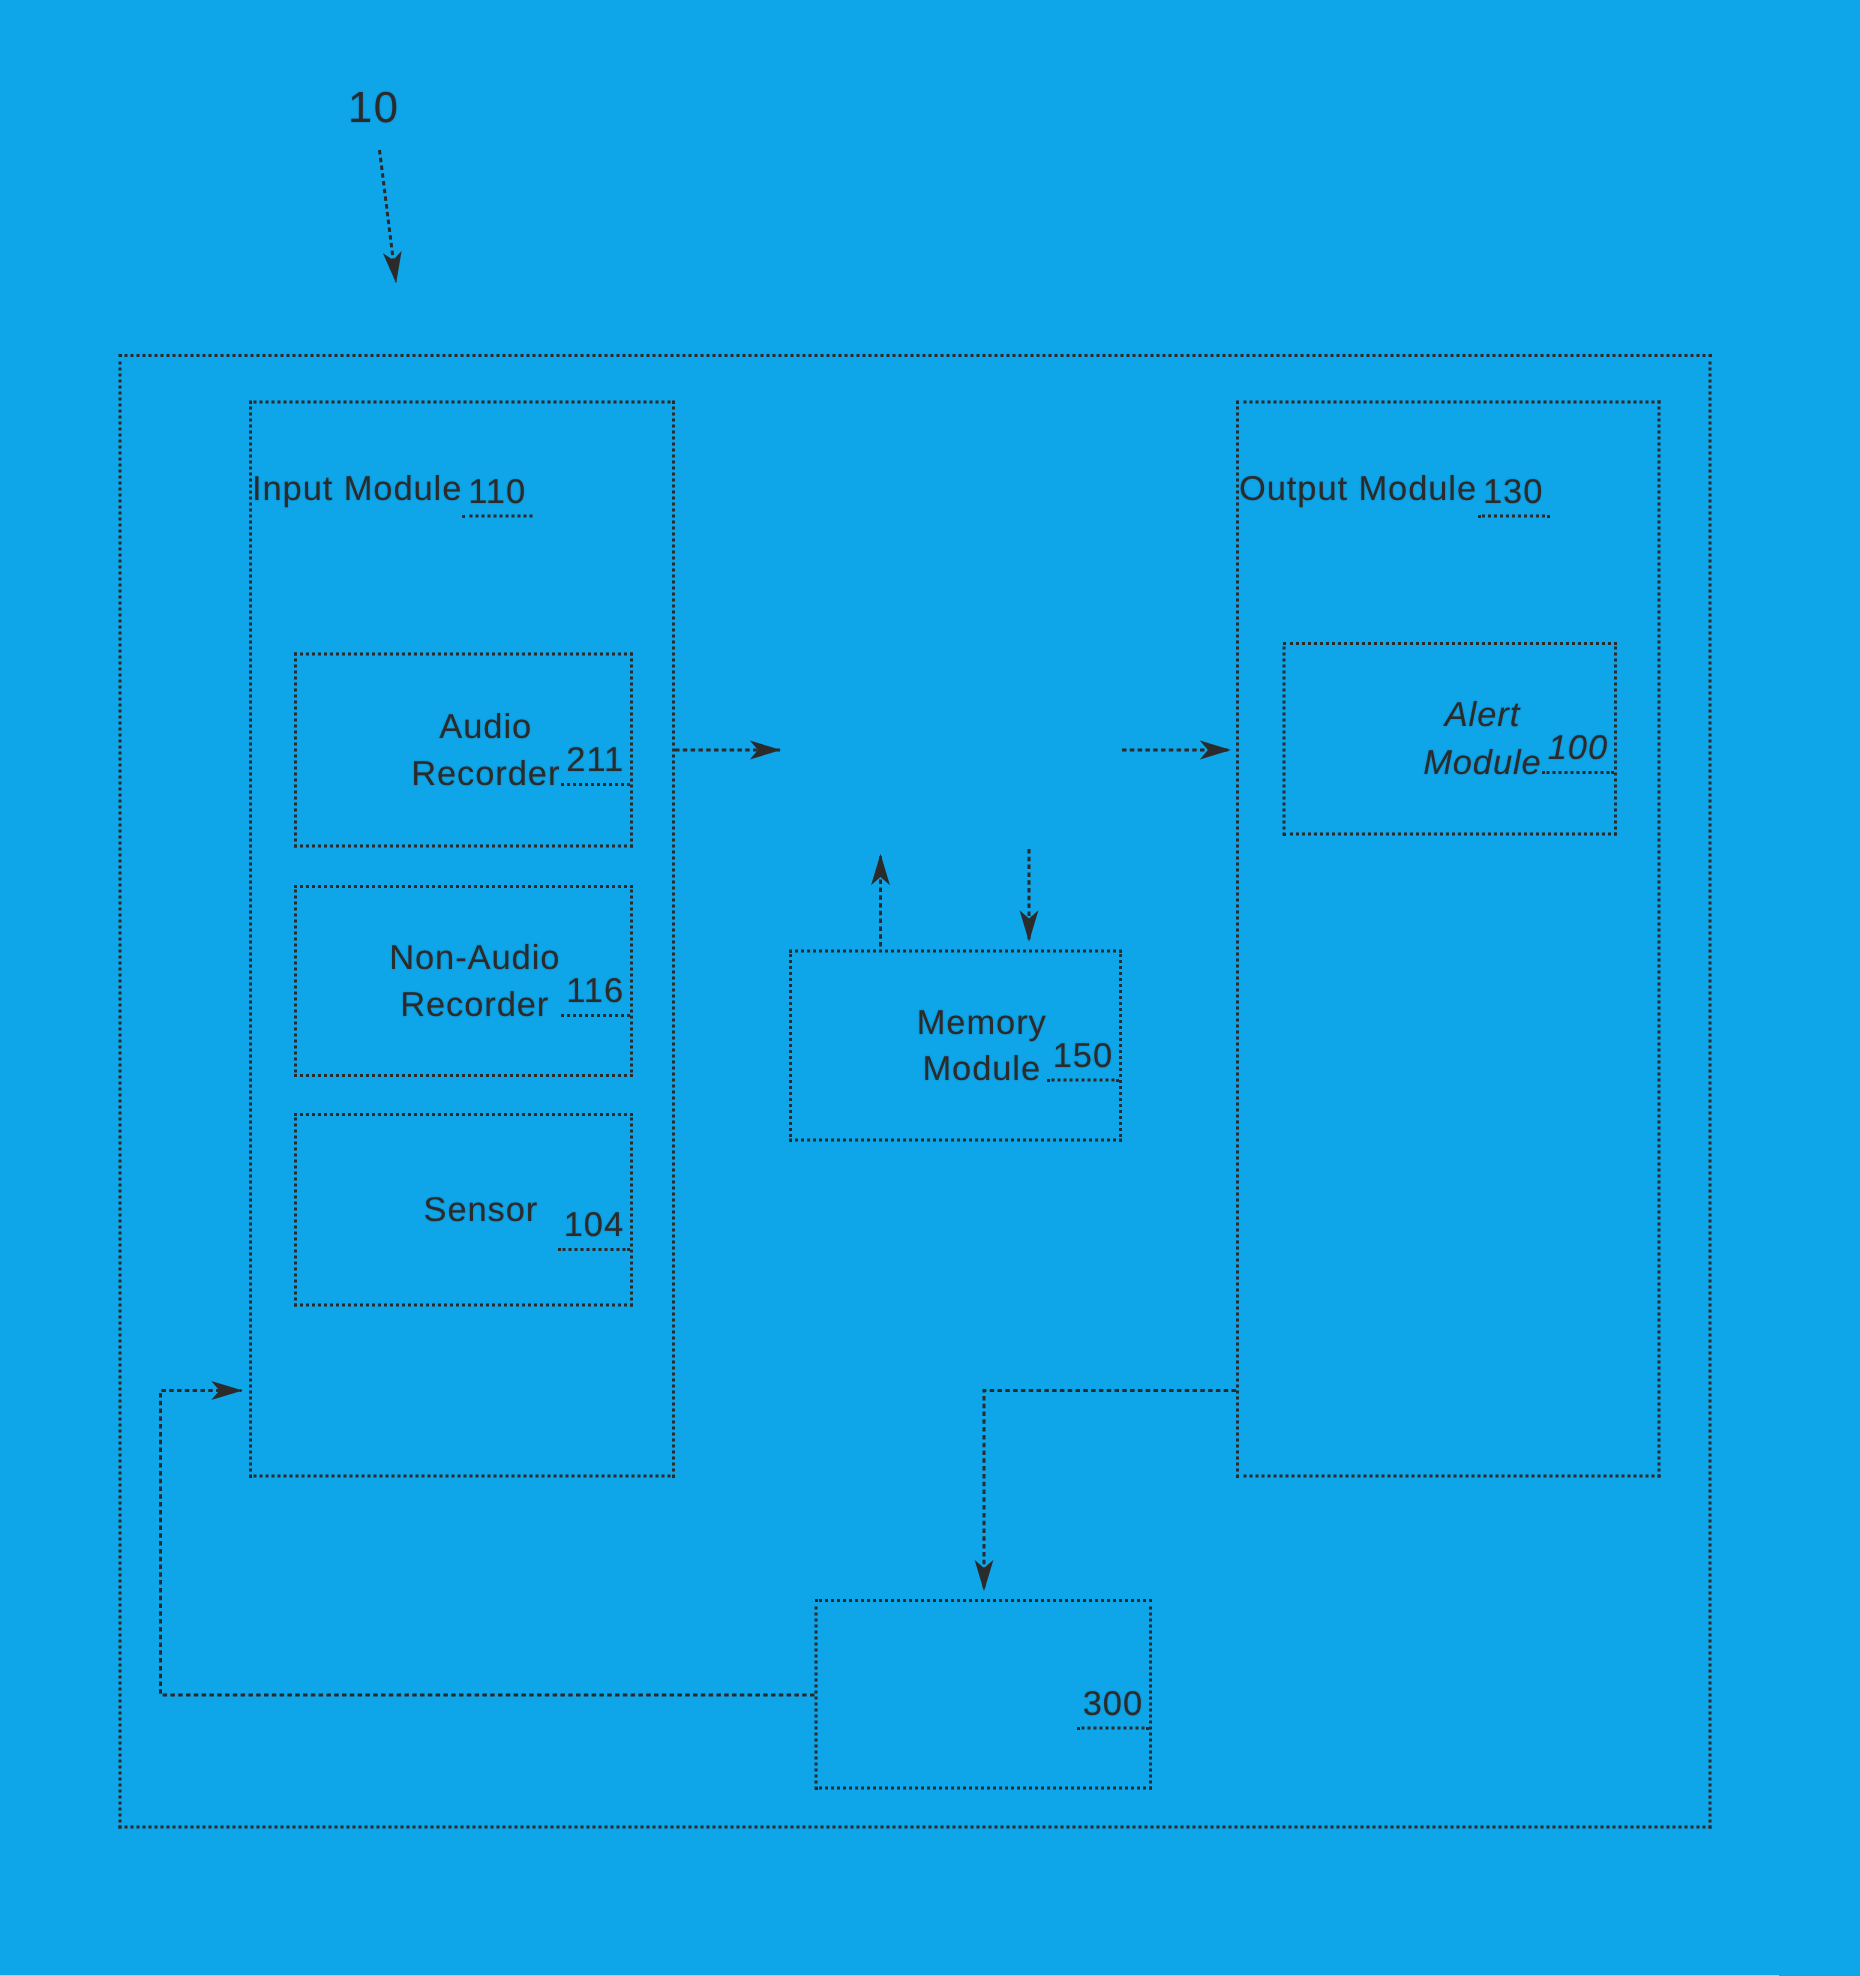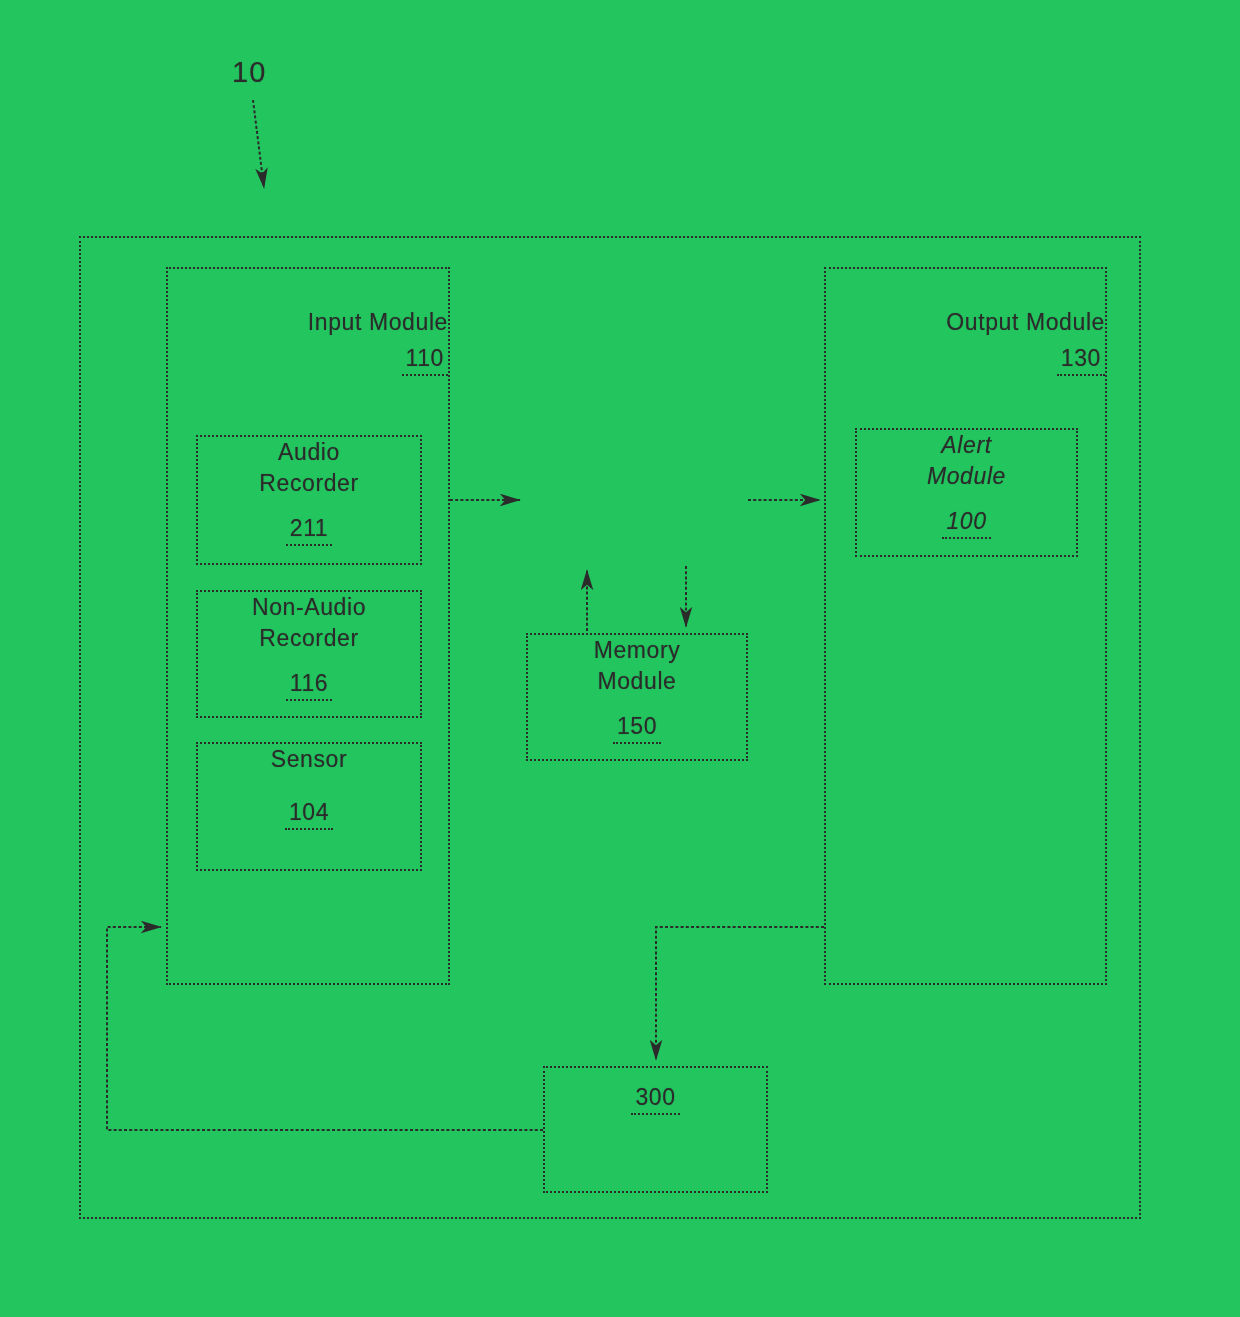--- a/index.html
+++ b/index.html
@@ -1,44 +1,44 @@
 <!DOCTYPE html>
 <html><head>
 <meta charset="utf-8">
 <style>
   * { box-sizing: border-box; }
   html, body { margin: 0; padding: 0; background: #ffffff; }
   .figure {
     position: relative;
     width: 1240px;
     height: 1317px;
-    background: #22c55e;
+    background: #0ea5e9;
     font-family: "Liberation Sans", sans-serif;
     color: #2b2b2b;
     overflow: hidden;
   }
   .box {
     position: absolute;
     border: 2px dotted #2b2b2b;
     background: transparent;
   }
   .inner {
     display: flex;
-    flex-direction: column;
+    flex-direction: row;
     align-items: center;
-    justify-content: flex-start;
+    justify-content: flex-end;
   }
   .module .header {
     position: absolute;
     top: 38px;
     left: 0;
     right: 0;
     display: flex;
-    flex-direction: column;
-    align-items: flex-end;
+    flex-direction: row;
+    align-items: center;
   }
   .box-title {
     font-size: 23px;
     line-height: 1.35;
     text-align: center;
     white-space: pre-line;
     letter-spacing: 0.6px;
     text-shadow: 0 0 1px rgba(43,43,43,0.45);
   }
   .box-number {
@@ -92,21 +92,21 @@
 Recorder</div>
     <div class="box-number">211</div>
   </div>
 
   <div class="box inner" style="left:196px; top:590px; width:226px; height:128px;">
     <div class="box-title">Non-Audio
 Recorder</div>
     <div class="box-number">116</div>
   </div>
 
-  <div class="box inner sensor-gap" style="left:196px; top:742px; width:226px; height:129px;">
+  <div class="box inner sensor-gap" style="left:196px; top:742px; width:226px; height:129px;gap:13px;">
     <div class="box-title">Sensor</div>
     <div class="box-number">104</div>
   </div>
 
 
   <div class="box inner" style="left:526px; top:633px; width:222px; height:128px;">
     <div class="box-title">Memory
 Module</div>
     <div class="box-number">150</div>
   </div>

